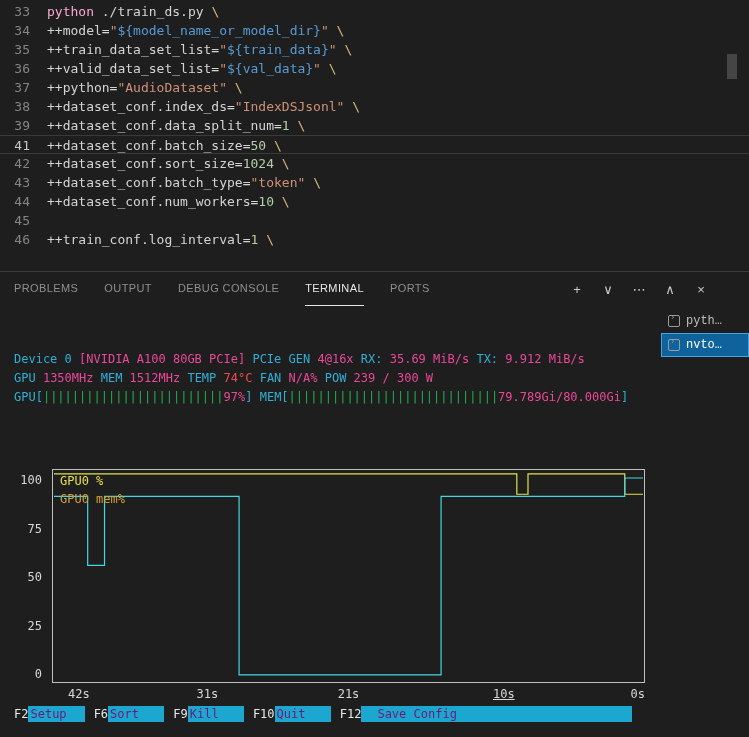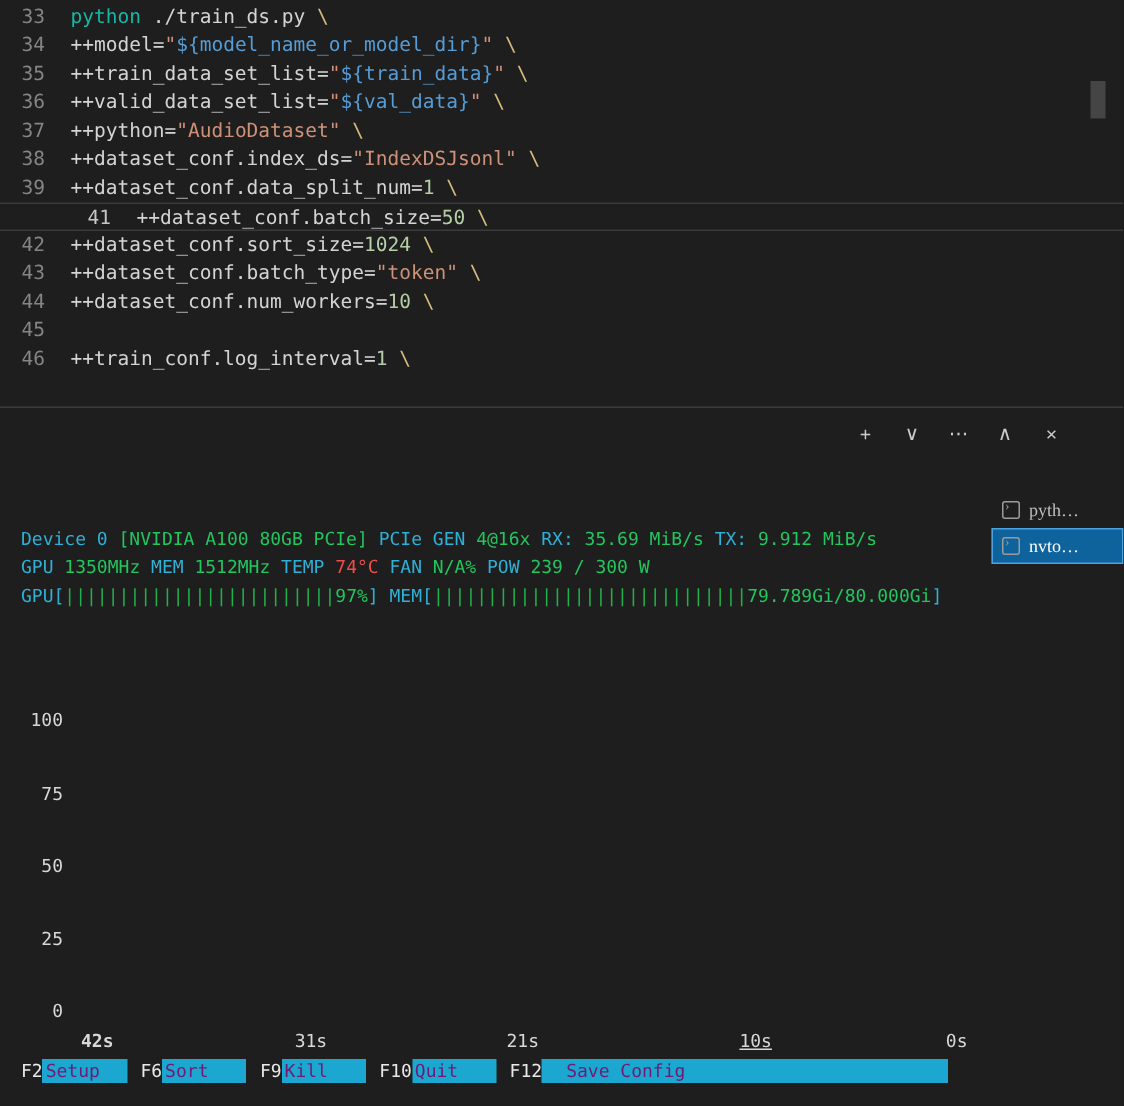--- a/index.html
+++ b/index.html
@@ -1,54 +1,54 @@
 <!DOCTYPE html>
 <html><head>
 <meta charset="utf-8">
 <style>
   html,body{margin:0;padding:0;background:#1e1e1e;width:749px;height:737px;overflow:hidden;position:relative;
     font-family:"DejaVu Sans Mono",monospace;}
   
   .editor{position:absolute;top:0;left:0;right:0;height:271px;background:#1e1e1e;overflow:hidden;}
   .editor-lines{padding-top:2px;}
   .code-line{display:flex;height:19px;line-height:19px;font-size:13px;white-space:pre;box-sizing:border-box;}
-  .code-line.current{border-top:1px solid #3a3a3a;border-bottom:1px solid #3a3a3a;padding-left:44px;}
+  .code-line.current{border-top:1px solid #3a3a3a;border-bottom:1px solid #3a3a3a;}
   .gutter{flex:0 0 30px;width:30px;text-align:right;color:#858585;margin-right:17px;}
   .code-line.current .gutter{color:#c6c6c6;}
-  .tk-plain{color:#d4d4d4}.tk-fn{color:#14b8a6}.tk-str{color:#ce9178}
+  .tk-plain{color:#d4d4d4}.tk-fn{color:#f9a8d4}.tk-str{color:#ce9178}
   .tk-var{color:#569cd6}.tk-num{color:#b5cea8}.tk-esc{color:#d7ba7d}
   .editor-scrollbar{position:absolute;top:0;right:12px;width:10px;height:271px;}
   .editor-scrollbar .thumb{position:absolute;top:54px;left:0;width:10px;height:25px;background:#4f4f4f;opacity:.8;}
   
   .panel{position:absolute;top:271px;left:0;right:0;bottom:0;border-top:1px solid #3c3c3c;background:#1e1e1e;}
   .panel-header{height:34px;display:flex;align-items:stretch;font-family:"Liberation Sans","DejaVu Sans",sans-serif;}
   .panel-tabs{display:flex;margin-left:14px;}
   .panel-tab{font-size:11px;letter-spacing:.4px;color:#8f8f8f;line-height:33px;margin-right:26px;cursor:pointer;white-space:nowrap;}
   .panel-tab.active{color:#e7e7e7;box-shadow:inset 0 -1px 0 #e7e7e7;}
   .panel-actions{margin-left:auto;display:flex;align-items:center;gap:15px;margin-right:40px;color:#cccccc;}
   .panel-action{font-size:13px;width:16px;text-align:center;cursor:pointer;}
   .panel-body{position:absolute;top:34px;left:0;right:0;bottom:0;display:flex;}
   
   .terminal{flex:1;position:relative;padding:6px 0 0 14px;font-size:12px;line-height:19px;color:#d4d4d4;white-space:pre;overflow:hidden;}
-  .tm-label{color:#2fb0d7}.tm-text{color:#22c55e}.tm-hot{color:#f14c4c}.tm-bar{color:#20b24a}
+  .tm-label{color:#2fb0d7}.tm-text{color:#ec4899}.tm-hot{color:#f14c4c}.tm-bar{color:#20b24a}
   .graph{position:relative;margin-top:5px;height:236px;width:634px;}
   .ylabels span{position:absolute;left:0;width:28px;text-align:right;color:#d8d8d8;height:18px;}
   .graph-box{position:absolute;left:38px;top:0;width:593px;height:214px;border:1px solid #c0c0c0;box-sizing:border-box;}
   .graph-box svg{position:absolute;left:0;top:0;width:100%;height:100%;}
   .legend{position:absolute;left:7px;top:2px;line-height:18px;}
   .xlabels{position:absolute;left:38px;top:216px;width:593px;height:18px;}
   .xlabels span{position:absolute;top:0;color:#d8d8d8;}
   .fkeys{position:absolute;left:14px;bottom:15px;width:618px;height:16px;display:flex;line-height:16px;}
   .fkey{display:flex;margin-right:9px;justify-content:space-between;}
   .fkey:last-child{flex:1;margin-right:0;}
   .fkey-key{color:#e8e8e8;}
   .fkey-label{color:#701a75;padding-left:2px;width:7.5ch;}
   .fkey:last-child .fkey-label{flex:1;padding-left:16px;}
   
-  .terminal-sidebar{width:88px;padding-top:3px;font-family:Liberation Serif, serif;margin-top:19px;}
+  .terminal-sidebar{width:88px;padding-top:3px;font-family:Liberation Mono, monospace;}
   .ts-item{height:24px;display:flex;align-items:center;gap:6px;padding-left:7px;color:#bfbfbf;font-size:12px;cursor:pointer;box-sizing:border-box;overflow:hidden;white-space:nowrap;}
   .ts-item.selected{background:#0e639c;color:#fff;outline:1px solid #4aa3e0;outline-offset:-1px;}
   .term-ico{width:10px;height:10px;border:1px solid #9b9b9b;border-radius:2px;flex:0 0 10px;position:relative;}
   .term-ico::after{content:"›";position:absolute;left:1px;top:-3px;font-size:9px;color:#9b9b9b;}
 </style>
 </head>
 <body>
 
 <div class="app">
 
@@ -68,36 +68,50 @@
         <div class="code-line"><span class="gutter">45</span></div>
         <div class="code-line"><span class="gutter">46</span><span class="code"><span class="tk-plain">++train_conf.log_interval=</span><span class="tk-num">1</span><span class="tk-plain"> </span><span class="tk-esc">\</span></span></div>
       </div>
     <div class="editor-scrollbar">
       <div class="thumb"></div>
     </div>
   </div>
 
   <div class="panel">
     <div class="panel-header">
+      <div class="panel-tabs">
+          <div class="panel-tab">PROBLEMS</div>
+          <div class="panel-tab">OUTPUT</div>
+          <div class="panel-tab">DEBUG CONSOLE</div>
+          <div class="panel-tab active">TERMINAL</div>
+          <div class="panel-tab">PORTS</div>
+        </div>
       <div class="panel-actions">
           <div class="panel-action">+</div>
           <div class="panel-action">∨</div>
           <div class="panel-action">⋯</div>
           <div class="panel-action">∧</div>
           <div class="panel-action">×</div>
         </div>
     </div>
     <div class="panel-body">
 
       <div class="terminal">
         <div class="term-lines"><div class="term-line"><span class="tm-label">Device 0</span><span class="tm-text"> [NVIDIA A100 80GB PCIe] </span><span class="tm-label">PCIe GEN </span><span class="tm-text">4@16x </span><span class="tm-label">RX: </span><span class="tm-text">35.69 MiB/s </span><span class="tm-label">TX: </span><span class="tm-text">9.912 MiB/s</span></div><div class="term-line"><span class="tm-label">GPU </span><span class="tm-text">1350MHz </span><span class="tm-label">MEM </span><span class="tm-text">1512MHz </span><span class="tm-label">TEMP </span><span class="tm-hot">74°C </span><span class="tm-label">FAN </span><span class="tm-text">N/A% </span><span class="tm-label">POW </span><span class="tm-text">239 / 300 W</span></div><div class="term-line"><span class="tm-label">GPU[</span><span class="tm-bar">|||||||||||||||||||||||||</span><span class="tm-text">97%</span><span class="tm-label">]</span><span class="tm-text"> </span><span class="tm-label">MEM[</span><span class="tm-bar">|||||||||||||||||||||||||||||</span><span class="tm-text">79.789Gi/80.000Gi</span><span class="tm-label">]</span></div></div>
 
         <div class="graph">
           <div class="ylabels"><span style="top: 2px;">100</span><span style="top: 50.5px;">75</span><span style="top: 99px;">50</span><span style="top: 147.5px;">25</span><span style="top: 196px;">0</span></div>
-          <div class="xlabels"><span style="left: 2px; font-weight: bold;">42s</span><span style="left: 155.31px; transform: translateX(-50%);">31s</span><span style="left: 296.5px; transform: translateX(-50%);">21s</span><span style="left: 451.81px; transform: translateX(-50%); text-decoration: underline;">10s</span><span style="left: 593px; transform: translateX(-100%);">0s</span></div>
+          <div class="graph-box">
+            <svg id="graph-svg" viewBox="0 0 593 214" preserveAspectRatio="none">
+                <polyline points="1.0,4.0 465.4,4.0 465.4,24.5 476.6,24.5 476.6,4.0 573.7,4.0 573.7,24.5 592.0,24.5" fill="none" stroke="#e5e04a" stroke-width="1.2"></polyline>
+                <polyline points="1.0,26.6 34.8,26.6 34.8,96.3 51.7,96.3 51.7,26.6 186.7,26.6 186.7,206.9 389.4,206.9 389.4,26.6 573.7,26.6 573.7,8.1 592.0,8.1" fill="none" stroke="#45d6e0" stroke-width="1.2"></polyline>
+              </svg>
+            <div class="legend"><div class="legend-item" style="color: rgb(229, 224, 74);">GPU0 %</div><div class="legend-item" style="color: rgb(215, 160, 53);">GPU0 mem%</div></div>
+          </div>
+          <div class="xlabels"><span style="left: 16px;">42s</span><span style="left: 155.31px; transform: translateX(-50%);">31s</span><span style="left: 296.5px; transform: translateX(-50%);">21s</span><span style="left: 451.81px; transform: translateX(-50%); text-decoration: underline;">10s</span><span style="left: 593px; transform: translateX(-100%);">0s</span></div>
         </div>
 
         
 
         <div class="fkeys"><div class="fkey"><span class="fkey-key">F2</span><span class="fkey-label" style="background: rgb(27, 167, 208);">Setup</span></div><div class="fkey"><span class="fkey-key">F6</span><span class="fkey-label" style="background: rgb(27, 167, 208);">Sort</span></div><div class="fkey"><span class="fkey-key">F9</span><span class="fkey-label" style="background: rgb(27, 167, 208);">Kill</span></div><div class="fkey"><span class="fkey-key">F10</span><span class="fkey-label" style="background: rgb(27, 167, 208);">Quit</span></div><div class="fkey"><span class="fkey-key">F12</span><span class="fkey-label" style="background: rgb(27, 167, 208);">Save Config</span></div></div>
       </div>
 
       <div class="terminal-sidebar">
           <div class="ts-item">
             <span class="term-ico"></span>

